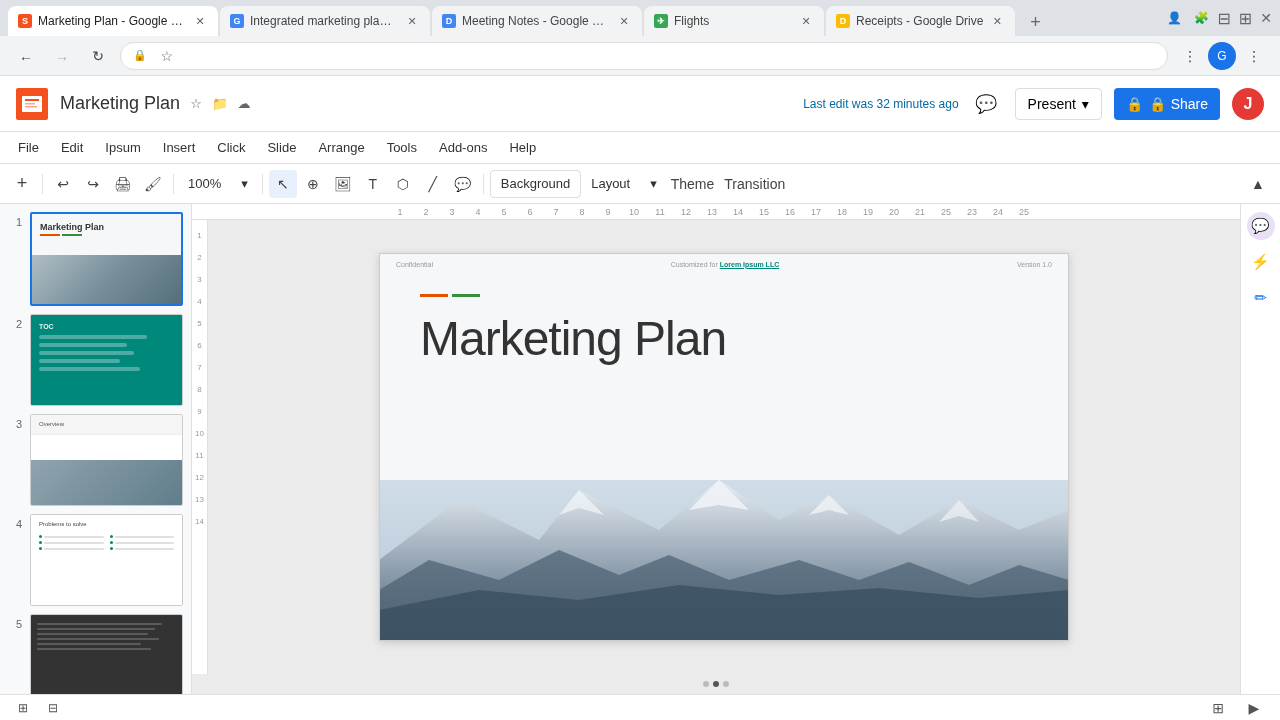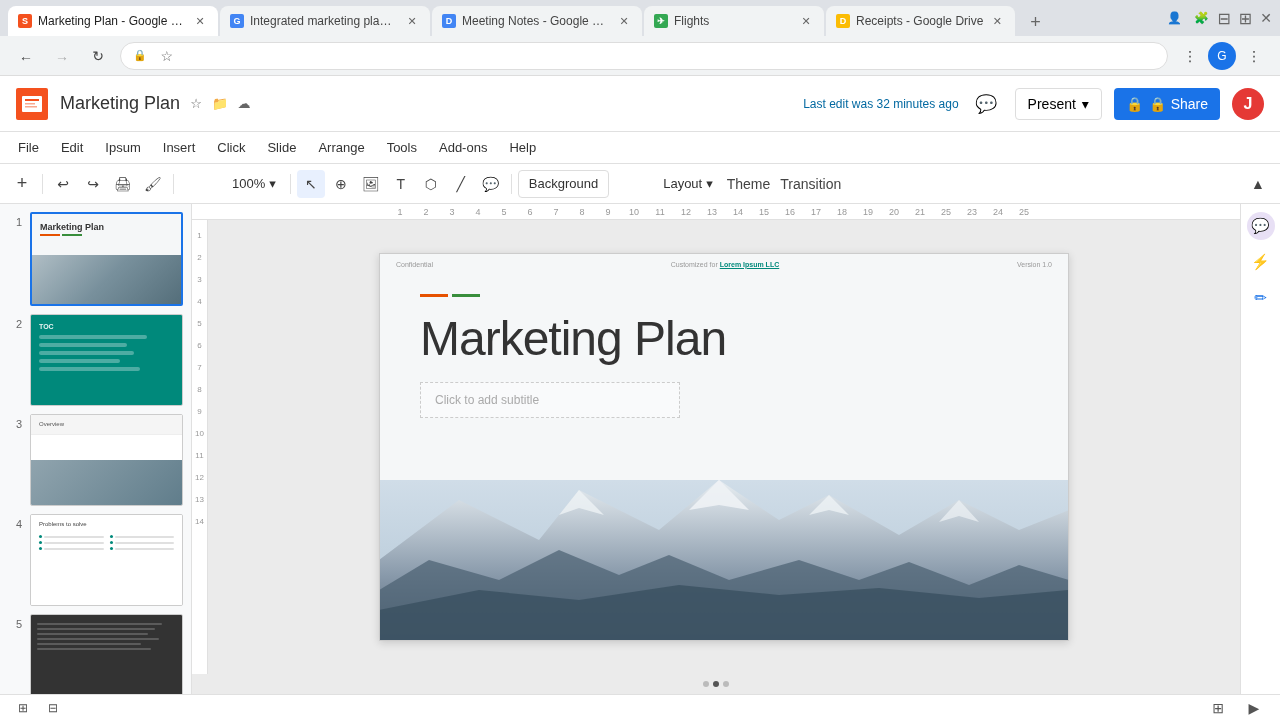--- a/index.html
+++ b/index.html
@@ -132,28 +132,27 @@
       cursor: pointer;
       font-size: 14px;
       color: #444;
       padding: 0 4px;
     }
     .toolbar-divider { width: 1px; height: 20px; background: #e0e0e0; margin: 0 4px; }
     .toolbar-dropdown {
       height: 28px;
       display: flex;
       align-items: center;
-      gap: 4px;
+      gap: 20px;
       padding: 0 8px;
       border-radius: 4px;
       cursor: pointer;
       font-size: 13px;
       color: #333;
       border: none;
-      margin-left: 44px;
     }
     .bg-btn {
       height: 28px;
       padding: 0 10px;
       border-radius: 4px;
       border: 1px solid #ddd;
       font-size: 13px;
       color: #333;
       cursor: pointer;
       background: #fff;
@@ -737,23 +736,20 @@
               </div>
               <span class="slide-header-right">Version 1.0</span>
             </div>
 
             <div class="slide-content-area">
               <div class="slide-accent-bars">
                 <div class="accent-bar-orange"></div>
                 <div class="accent-bar-green"></div>
               </div>
               <div class="slide-main-title">Marketing Plan</div>
-              <div class="slide-subtitle-box">
-                <span>Click to add subtitle</span>
-              </div>
             </div>
 
             <div class="slide-mountain-bg">
               <svg class="mountain-svg" viewBox="0 0 690 160" preserveAspectRatio="xMidYMid slice">
 
                 <defs>
                   <linearGradient id="skyGrad" x1="0" y1="0" x2="0" y2="1">
                     <stop offset="0%" stop-color="#d0dde8"></stop>
                     <stop offset="100%" stop-color="#b0c4d4"></stop>
                   </linearGradient>

